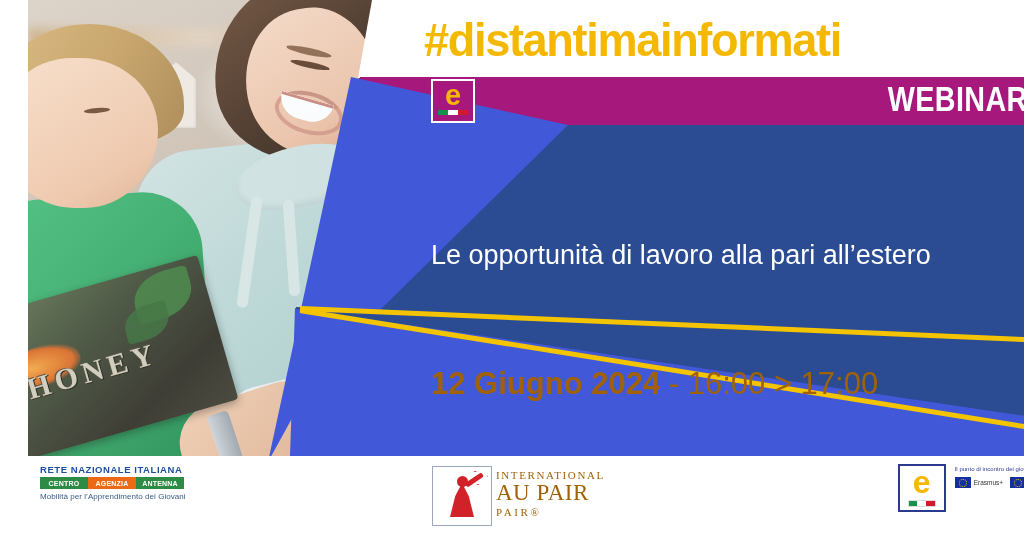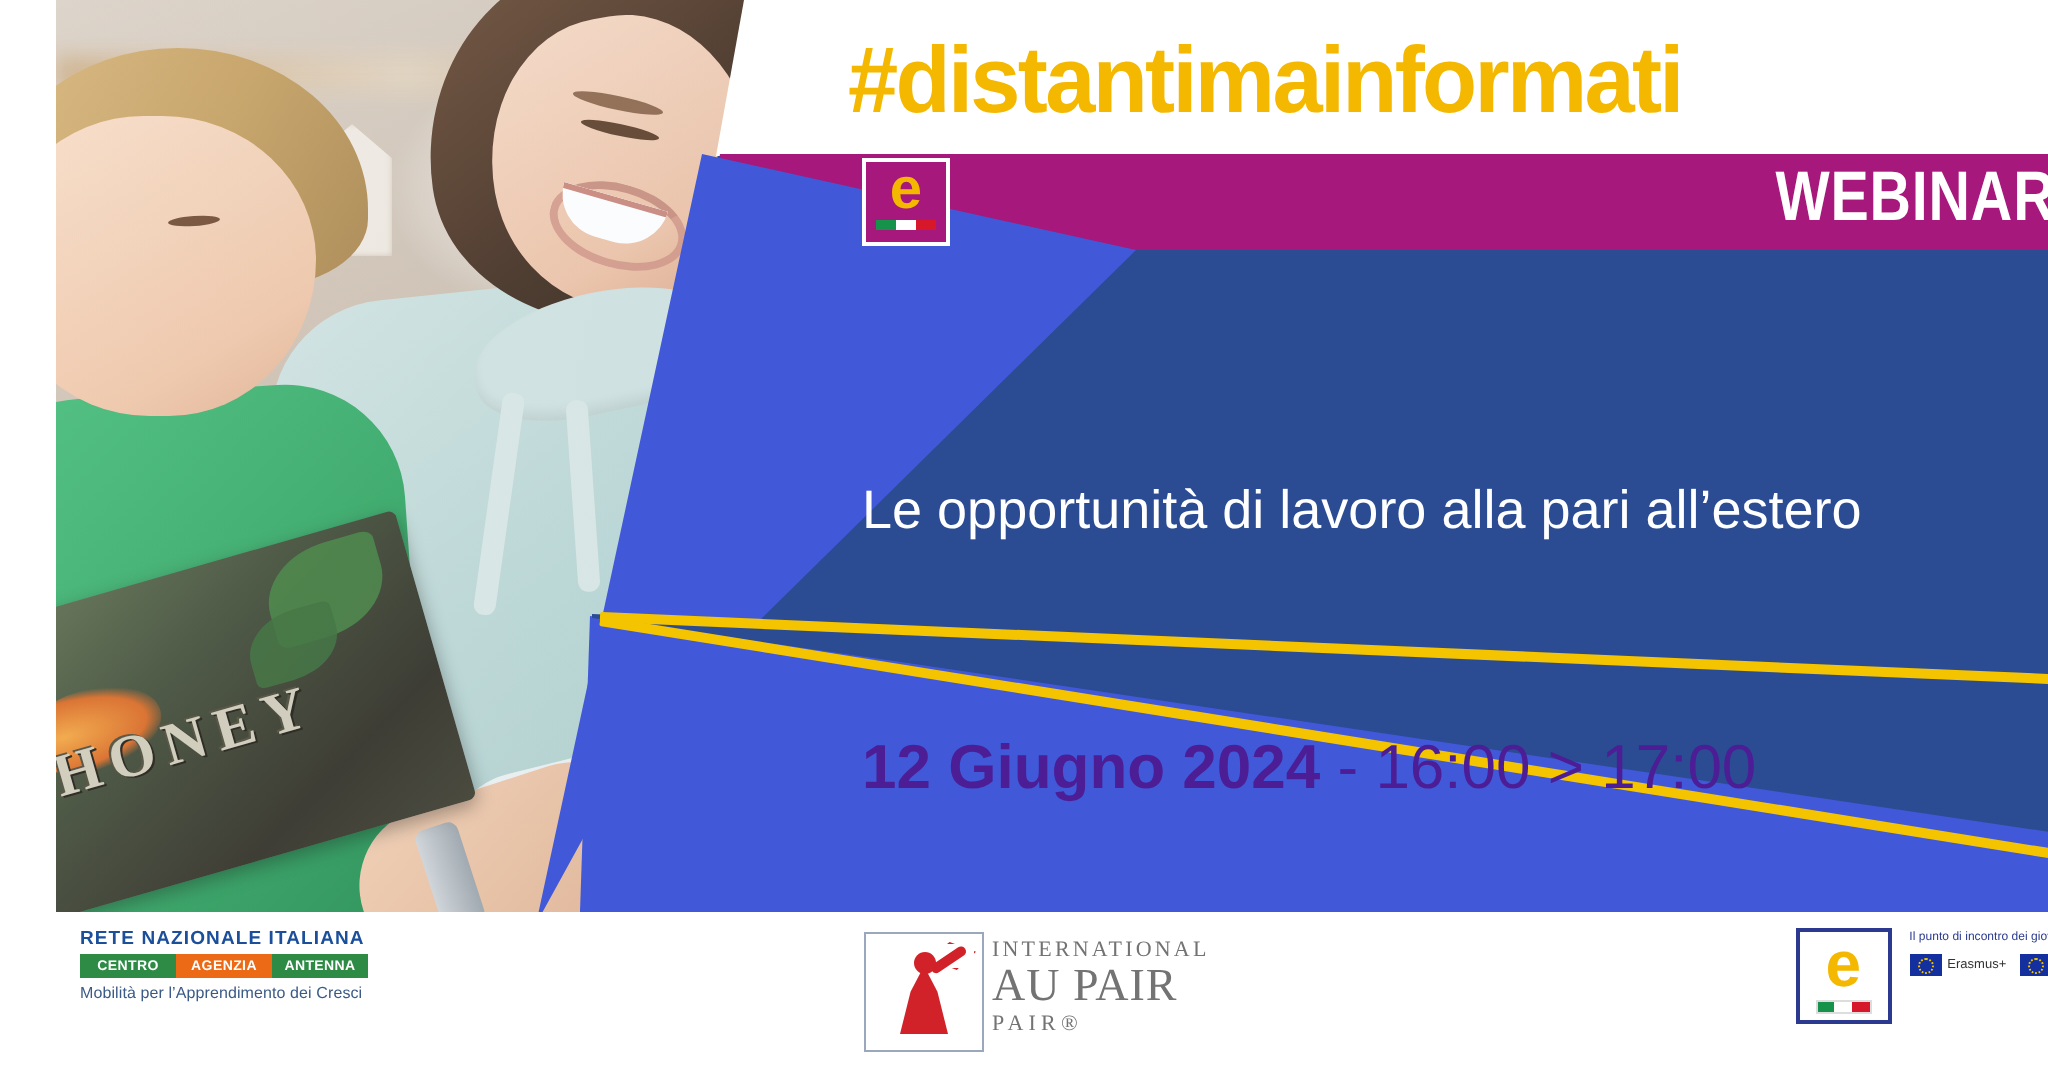--- a/index.html
+++ b/index.html
@@ -236,21 +236,21 @@
     white-space:nowrap;
   }
   .title .b{font-weight:bold;}
   .title .n{font-weight:normal;}
   .subtitle{
     position:absolute;left:403px;top:240px;width:620px;
     color:#ffffff;font-size:27px;font-weight:normal;white-space:nowrap;
   }
   .datetime{
     position:absolute;left:403px;top:366px;
-    color:#4c1d95;font-size:31px;white-space:nowrap;text-align:center;
+    color:#a16207;font-size:31px;white-space:nowrap;text-align:center;
   }
   .datetime .b{font-weight:bold;}
   .datetime .n{font-weight:normal;}
 
   
   .footer{
     position:absolute;left:0;top:456px;width:1024px;height:80px;background:#ffffff;padding-left:32px;
   }
 
   
@@ -287,21 +287,21 @@
   }
   .ap .mark .arm{
     position:absolute;left:33px;top:16px;width:20px;height:5px;background:#d12229;
     transform:rotate(-34deg);transform-origin:0 50%;border-radius:3px;
   }
   .ap .mark .bird{
     position:absolute;left:31px;top:4px;width:22px;height:12px;
     background:#ffffff;border:1.5px solid #d12229;
     clip-path:polygon(0 60%, 45% 0, 100% 35%, 60% 100%);
   }
-  .ap .txt{margin-left:4px;padding-top:4px;font-family:"Liberation Serif", serif;color:#737373;}
+  .ap .txt{margin-left:4px;padding-top:4px;font-family:"Liberation Serif", serif;color:#a16207;}
   .ap .t1{font-size:11px;letter-spacing:1.6px;line-height:1;}
   .ap .t2{font-size:23px;letter-spacing:.5px;line-height:1.08;}
   .ap .t3{font-size:11px;letter-spacing:2.6px;line-height:1.1;}
 
   
   .edf{position:absolute;right:14px;top:8px;display:flex;align-items:flex-start;}
   .edf .mark{
     width:48px;height:48px;border:2px solid #2b3a8f;box-sizing:border-box;background:#fff;
     display:flex;flex-direction:column;align-items:center;justify-content:center;flex:none;
   }
@@ -395,21 +395,21 @@
 
   <div class="footer">
 
     <div class="pl">
       <div class="l1">RETE NAZIONALE ITALIANA</div>
       <div class="bar">
         <span class="c1">CENTRO</span>
         <span class="c2">AGENZIA</span>
         <span class="c3">ANTENNA</span>
       </div>
-      <div class="l4">Mobilità per l’Apprendimento dei Cresci</div>
+      <div class="l4">Mobilità per l’Apprendimento dei Giovani</div>
     </div>
 
     <div class="ap">
       <div class="mark">
         <div class="bird"></div>
         <div class="arm"></div>
         <div class="head"></div>
         <div class="body"></div>
       </div>
       <div class="txt">

